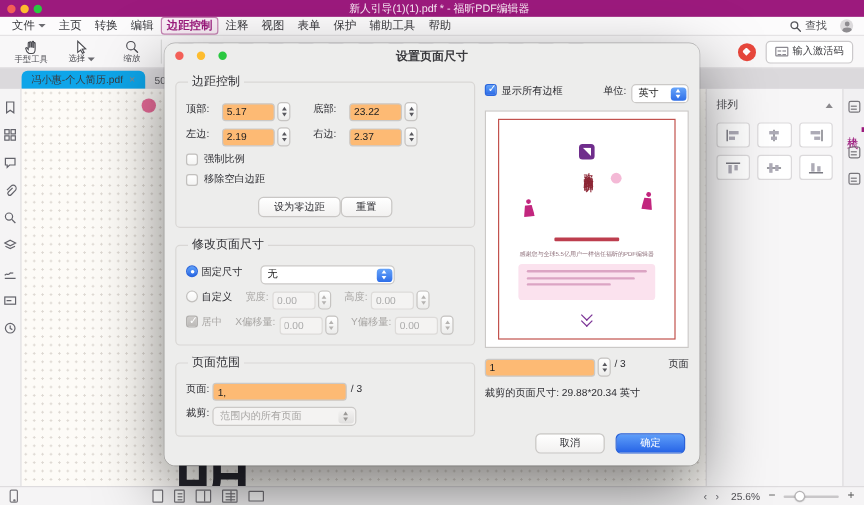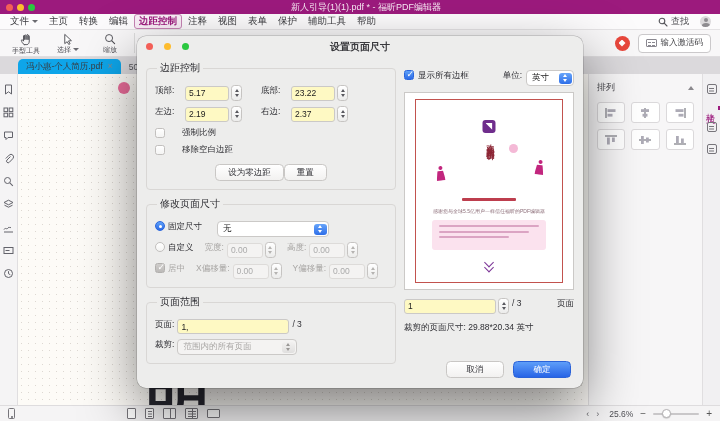--- a/index.html
+++ b/index.html
@@ -97,36 +97,36 @@
 .arrbox{position:absolute;right:1.5px;top:1.5px;bottom:1.5px;width:13px;border-radius:3px;background:linear-gradient(#66a4fa,#2e6ee8);display:flex;flex-direction:column;align-items:center;justify-content:center;gap:1.5px}
 .arrbox i{width:0;height:0;border-left:2.5px solid transparent;border-right:2.5px solid transparent}
 .arrbox .au{border-bottom:3px solid #fff}
 .arrbox .ad{border-top:3px solid #fff}
 .sel.focus{box-shadow:0 0 0 3px rgba(100,155,248,.55);border-color:#7aa8f0}
 .sel.dis{background:#f4f3f2;color:#a8a6a4}
 .sel.dis .arrbox{background:linear-gradient(#f2f1f0,#e0dfde)}
 .sel.dis .au{border-bottom-color:#9a9896}.sel.dis .ad{border-top-color:#9a9896}
 .sel.full{width:232px}
 .field{display:inline-flex;align-items:center;gap:2px}
-.field input{width:44px;height:15px;border:1px solid #cbc9c7;border-radius:3px;background:#fef9c3;font-size:8.5px;color:#222;padding:0 3px;font-family:inherit}
+.field input{width:44px;height:15px;border:1px solid #cbc9c7;border-radius:3px;background:#fdba74;font-size:8.5px;color:#222;padding:0 3px;font-family:inherit}
 .stp{width:11px;height:16px;border:1px solid #c6c4c2;border-radius:3.5px;background:linear-gradient(#fff,#ececeb);display:flex;flex-direction:column;align-items:center;justify-content:center;gap:2.5px;flex:none}
 .stp i{width:0;height:0;border-left:2.5px solid transparent;border-right:2.5px solid transparent}
 .stp .u{border-bottom:3px solid #58585e}
 .stp .d{border-top:3px solid #58585e}
 .field.dis input{background:#f4f3f2;color:#aaa;border-color:#dddbd9}
 .field.dis .stp .u{border-bottom-color:#b5b3b1}.field.dis .stp .d{border-top-color:#b5b3b1}
 .field.sm input{width:36px}
 .cb{width:10px;height:10px;border:1px solid #c2c0be;border-radius:2.5px;background:linear-gradient(#fff,#f4f4f3);flex:none;position:relative}
 .cb.on{background:linear-gradient(#5ea1f9,#2c6ae6);border-color:#2a66dd}
 .cb.on::after{content:"✓";position:absolute;left:1.5px;top:-2px;font-size:9px;color:#fff}
 .cb.on.gray{background:linear-gradient(#cfcdcb,#bcbab8);border-color:#b2b0ae}
 .radio{width:10px;height:10px;border:1px solid #c2c0be;border-radius:50%;background:linear-gradient(#fff,#f4f4f3);flex:none;position:relative}
 .radio.on{background:linear-gradient(#5ea1f9,#2c6ae6);border-color:#2a66dd}
 .radio.on::after{content:"";position:absolute;left:3px;top:3px;width:3px;height:3px;border-radius:50%;background:#fff}
-.check{display:flex;align-items:center;gap:17px;margin-top:5px;font-size:8.5px;color:#2e2e33}
+.check{display:flex;align-items:center;gap:5px;margin-top:5px;font-size:8.5px;color:#2e2e33}
 .btn{height:17px;padding:0 12px;border:1px solid #c9c7c5;border-radius:4.5px;background:linear-gradient(#fff,#f2f1f0);font-size:8.5px;color:#2e2e33;font-family:inherit}
 .btnrow{display:flex;justify-content:center;margin-top:8px}
 .hint{font-size:8px;color:#9b999d;margin:3px 0 0 40px}
 .mrow label.first{width:27px}
 .mrow label.second{margin-left:16px;width:27px}
 .g2lab{margin-left:8px}
 .dright{position:absolute;left:267px;top:25px;width:170px}
 .drow.head{margin-top:9px;gap:4px}
 .spacer{flex:1}
 .pframe{margin-top:6px;height:198px;background:#fff;border:1px solid #cbc9c7;display:flex;align-items:center;justify-content:center}

